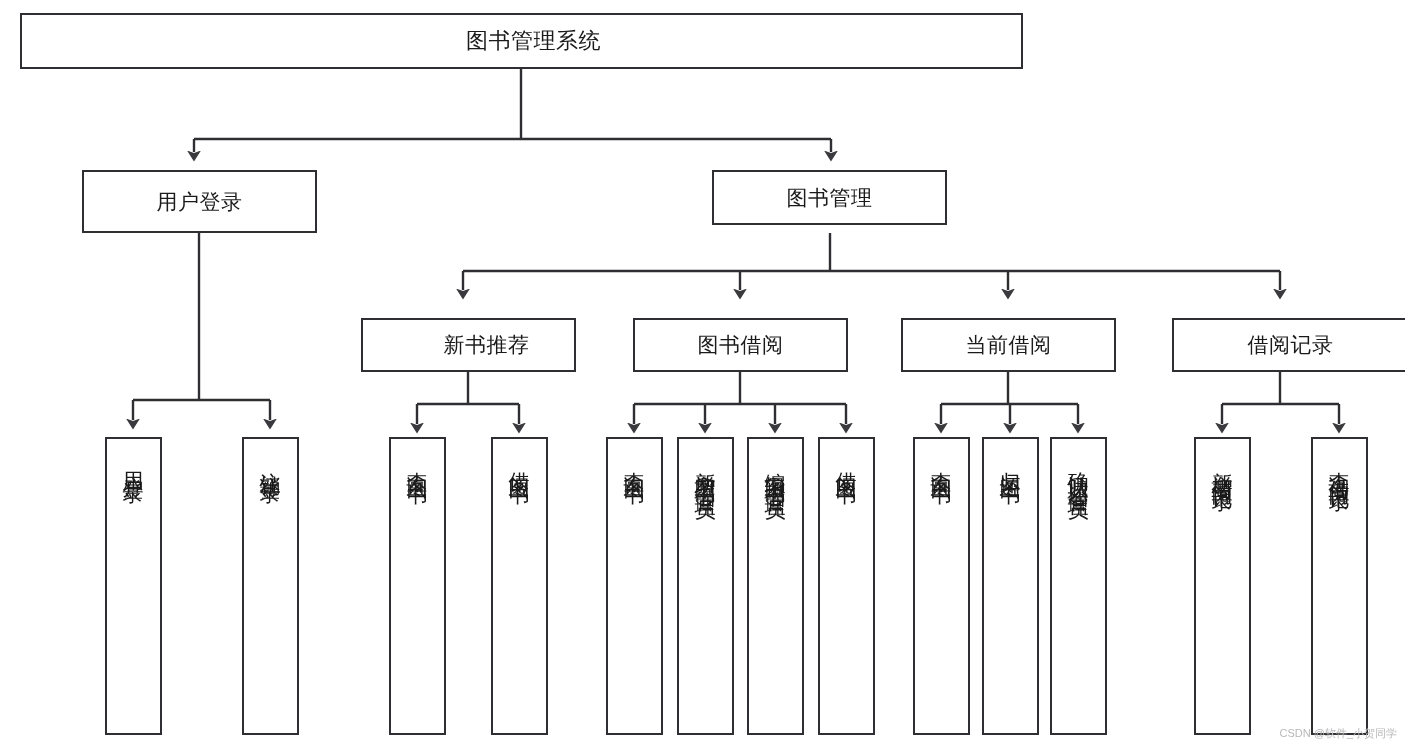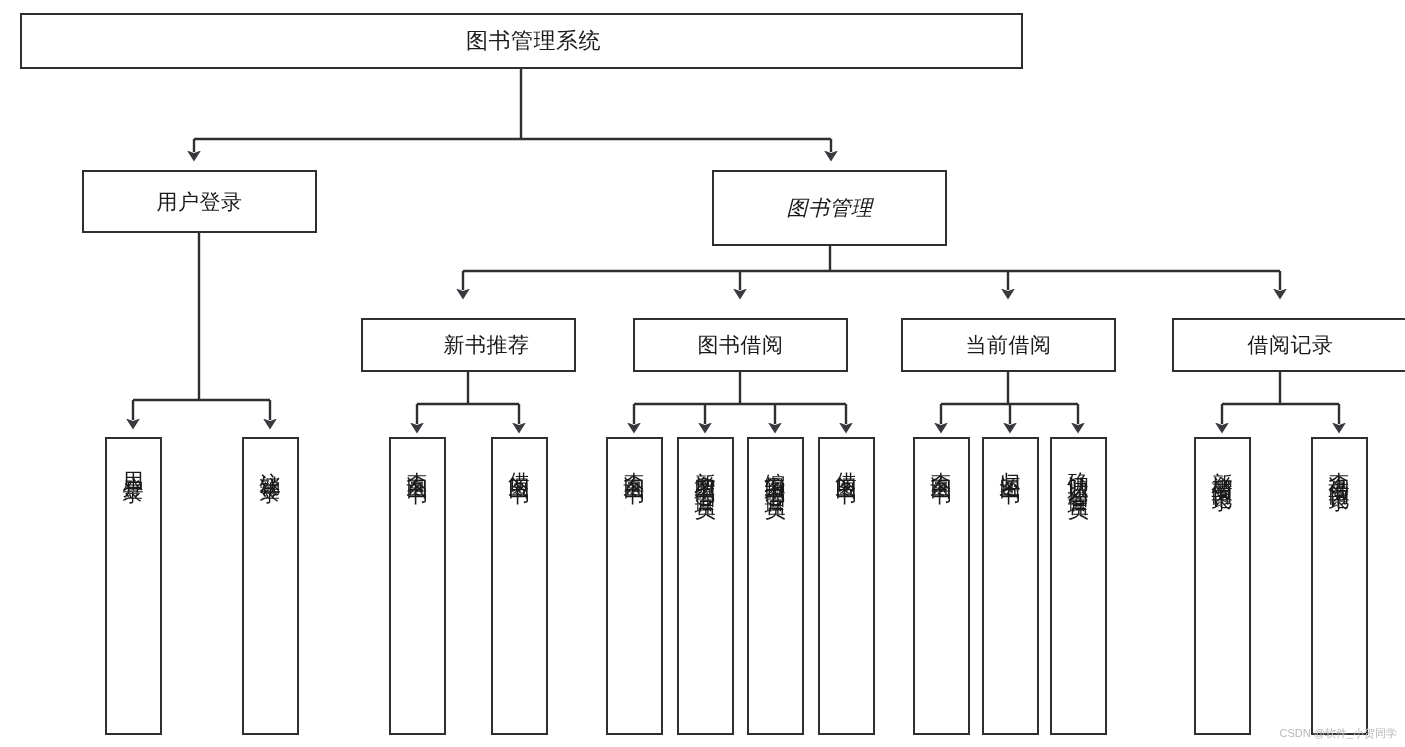--- a/index.html
+++ b/index.html
@@ -103,21 +103,21 @@
     <path class="wire" d="M1339,404 L1339,424" marker-end="url(#arr)"></path>
   </svg>
 
   <div class="node horiz root" style="left:20px;top:13px;width:1003px;height:56px;">
     <span class="lbl">图书管理系统</span>
   </div>
 
   <div class="node horiz" style="left:82px;top:170px;width:235px;height:63px;">
     <span class="lbl">用户登录</span>
   </div>
-  <div class="node horiz" style="left:712px;top:170px;width:235px;height:76px;font-style:italic;">
+  <div class="node horiz" style="left:712px;top:170px;width:235px;height:55px;">
     <span class="lbl">图书管理</span>
   </div>
 
   <div class="node horiz" style="left:361px;top:318px;width:215px;height:54px;padding-left:36px;">
     <span class="lbl">新书推荐</span>
   </div>
   <div class="node horiz" style="left:901px;top:318px;width:215px;height:54px;">
     <span class="lbl">当前借阅</span>
   </div>
   <div class="node horiz" style="left:633px;top:318px;width:215px;height:54px;">

